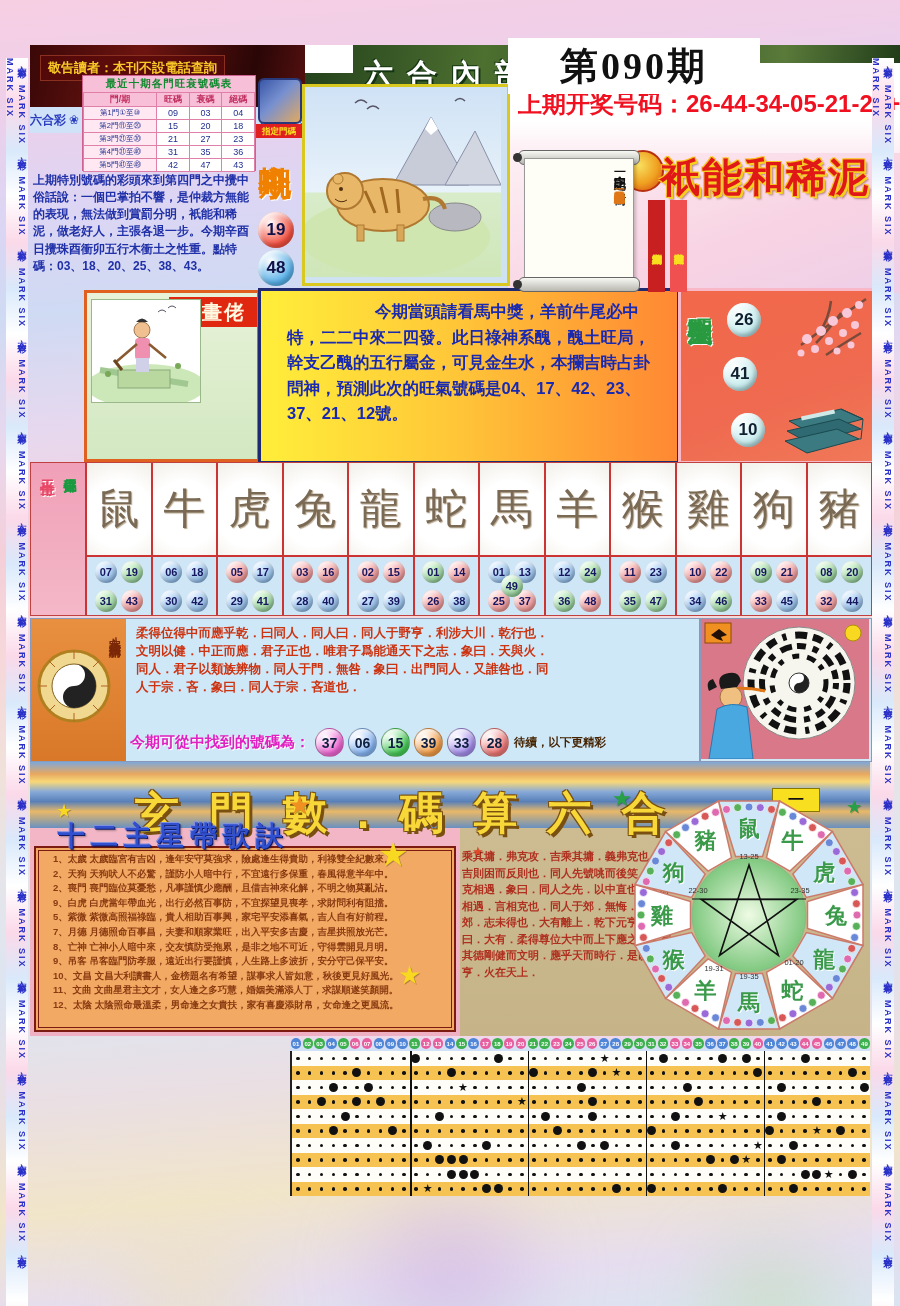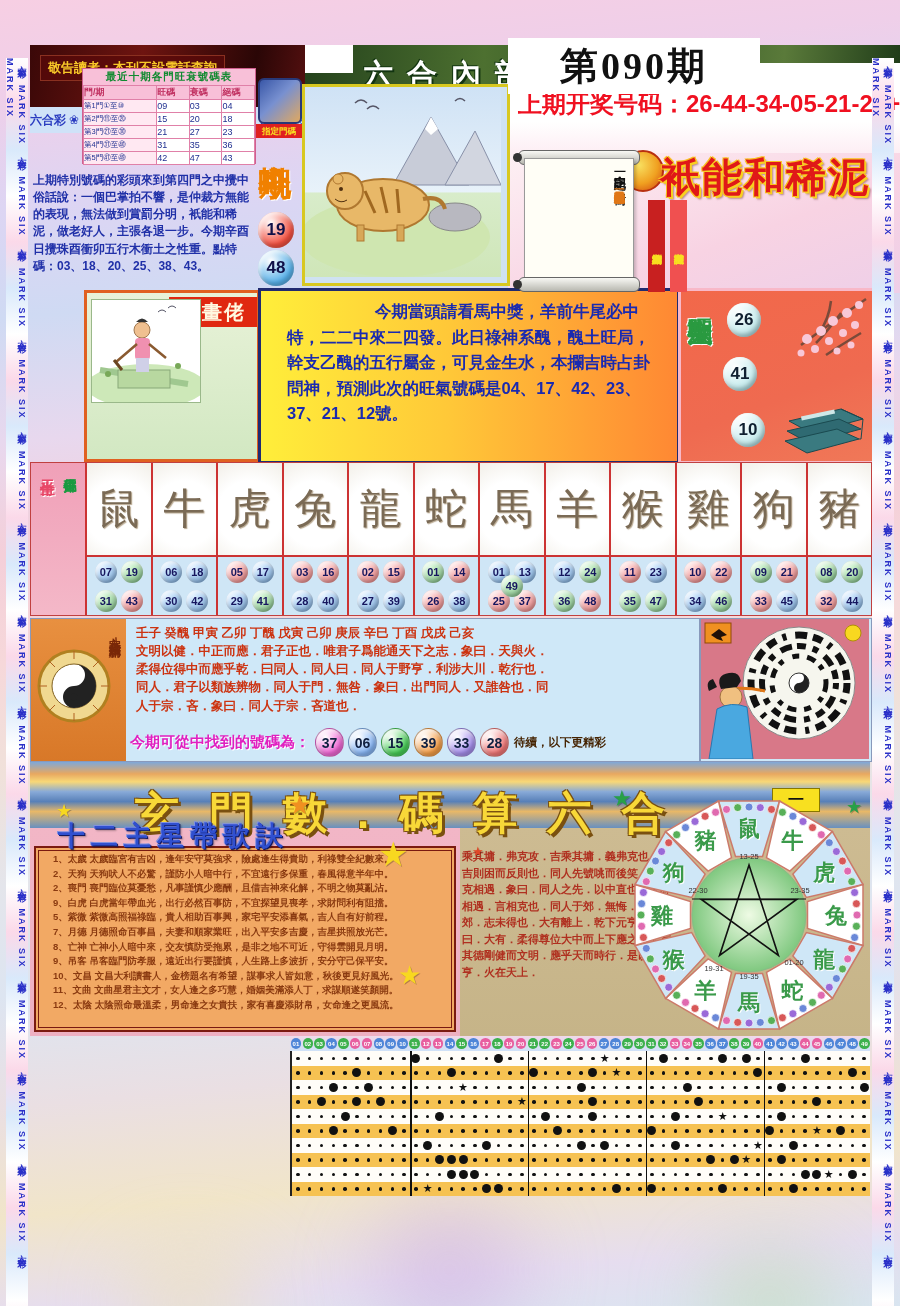--- a/index.html
+++ b/index.html
@@ -33,24 +33,24 @@
   #scroll-cols{position:absolute;right:4px;top:6px;height:108px;writing-mode:vertical-rl;font-weight:bold;}
   #scroll-cols .st{color:#111;font-size:12px;letter-spacing:1px;margin-left:3px;}
   #scroll-cols .sl{color:#e07818;font-size:10.5px;letter-spacing:0;margin-left:2px;}
   #scroll-sign{position:absolute;left:8px;bottom:10px;font-size:8px;color:#222;writing-mode:vertical-rl;}
   
   #red-title{left:660px;top:150px;font-size:40px;font-weight:900;color:#e01818;z-index:3;letter-spacing:2px;white-space:nowrap;
     text-shadow:2px 2px 0 #f8d020,-1px -1px 0 #f8c020,1px -1px 0 #f8c020,-1px 1px 0 #f8c020,3px 3px 2px rgba(80,0,0,.4);}
   #brand-logo{left:622px;top:150px;width:38px;height:38px;border-radius:50%;background:radial-gradient(circle at 40% 35%,#f8e060,#f0a020 55%,#d04010);border:2px solid #b83010;z-index:3;}
   .rstrip{top:200px;width:17px;height:92px;z-index:3;color:#f8e020;font-size:10px;font-weight:bold;text-align:center;display:flex;align-items:center;justify-content:center;}
   
-  #gate{left:82px;top:68px;width:172px;height:94px;background:#f8c0d8;border:1px solid #d06090;z-index:2;font-size:9px;}
+  #gate{left:82px;top:75px;width:172px;height:94px;background:#f8c0d8;border:1px solid #d06090;z-index:2;font-size:9px;}
   #gate-title{color:#108a30;font-weight:bold;font-size:10.5px;text-align:center;letter-spacing:1px;padding:1px 0;}
   #gate table{border-collapse:collapse;width:100%;}
-  #gate td,#gate th{border:1px solid #e080a8;background:#fff;color:#203090;text-align:left;font-size:9px;padding:0;height:12px;margin-left:8px;}
+  #gate td,#gate th{border:1px solid #e080a8;background:#fff;color:#203090;text-align:center;font-size:9px;padding:0;height:12px;margin-left:8px;}
   #gate th{background:#f8c0d8;color:#c03060;}
   #gate td.lab{background:#ffe8f2;font-size:7.5px;white-space:nowrap;}
   
   #stamp{left:258px;top:78px;width:40px;height:42px;border-radius:6px;background:linear-gradient(135deg,#3a58a8,#7890d0 45%,#e0a860);border:2px solid #283878;z-index:2;}
   #stamp-tag{left:256px;top:124px;width:46px;height:14px;background:#e02020;color:#f8e020;font-size:8.5px;font-weight:bold;text-align:center;line-height:14px;z-index:2;}
   #this-label{left:258px;top:140px;color:#f08000;font-size:33px;font-weight:900;line-height:1.02;z-index:2;text-shadow:1px 1px 0 #fff;}
   .big-ball{width:36px;height:36px;font-size:17px;color:#101048;z-index:2;}
   
   #tiger{left:302px;top:84px;width:202px;height:196px;border:3px solid #d8c820;background:#cfe2f2;z-index:2;}
   
@@ -427,23 +427,22 @@
         </g>
         <circle cx="37" cy="37" r="22" fill="#fff" stroke="#806020"></circle>
         <path d="M37 15 a22 22 0 0 1 0 44 a11 11 0 0 1 0 -22 a11 11 0 0 0 0 -22 Z" fill="#222"></path>
         <circle cx="37" cy="26" r="3.5" fill="#fff"></circle>
           <circle cx="37" cy="48" r="3.5" fill="#222"></circle>
       </svg>
       <div class="vtext" id="bazi-label">八字真蹟精解</div>
     </div>
     <div id="bazi-mid">
       <div id="bazi-lines">
-          <div>壬子 癸醜 甲寅 乙卯 丁醜 戊寅 己卯 庚辰 辛巳 丁酉 戊戌 己亥</div>
+          <div>柔得位得中而應乎乾．曰同人．同人曰．同人于野亨．利涉大川．乾行也．</div>
           <div>文明以健．中正而應．君子正也．唯君子爲能通天下之志．象曰．天與火．</div>
-          <div>柔得位得中而應乎乾．曰同人．同人曰．同人于野亨．利涉大川．乾行也．</div>
           <div>同人．君子以類族辨物．同人于門．無咎．象曰．出門同人．又誰咎也．同</div>
           <div>人于宗．吝．象曰．同人于宗．吝道也．</div>
         </div>
       <div id="found-row">
         <span id="found-label">今期可從中找到的號碼為：</span>
         <span id="found-balls" style="display:inline-flex;gap:4px;">
             <span class="ball fball" style="background:radial-gradient(circle at 35% 30%, #ffffff, #f468d8 65%)">37</span>
             <span class="ball fball" style="background:radial-gradient(circle at 35% 30%, #ffffff, #88b8f8 65%)">06</span>
             <span class="ball fball" style="background:radial-gradient(circle at 35% 30%, #ffffff, #48d058 65%)">15</span>
             <span class="ball fball" style="background:radial-gradient(circle at 35% 30%, #ffffff, #f8a048 65%)">39</span>

